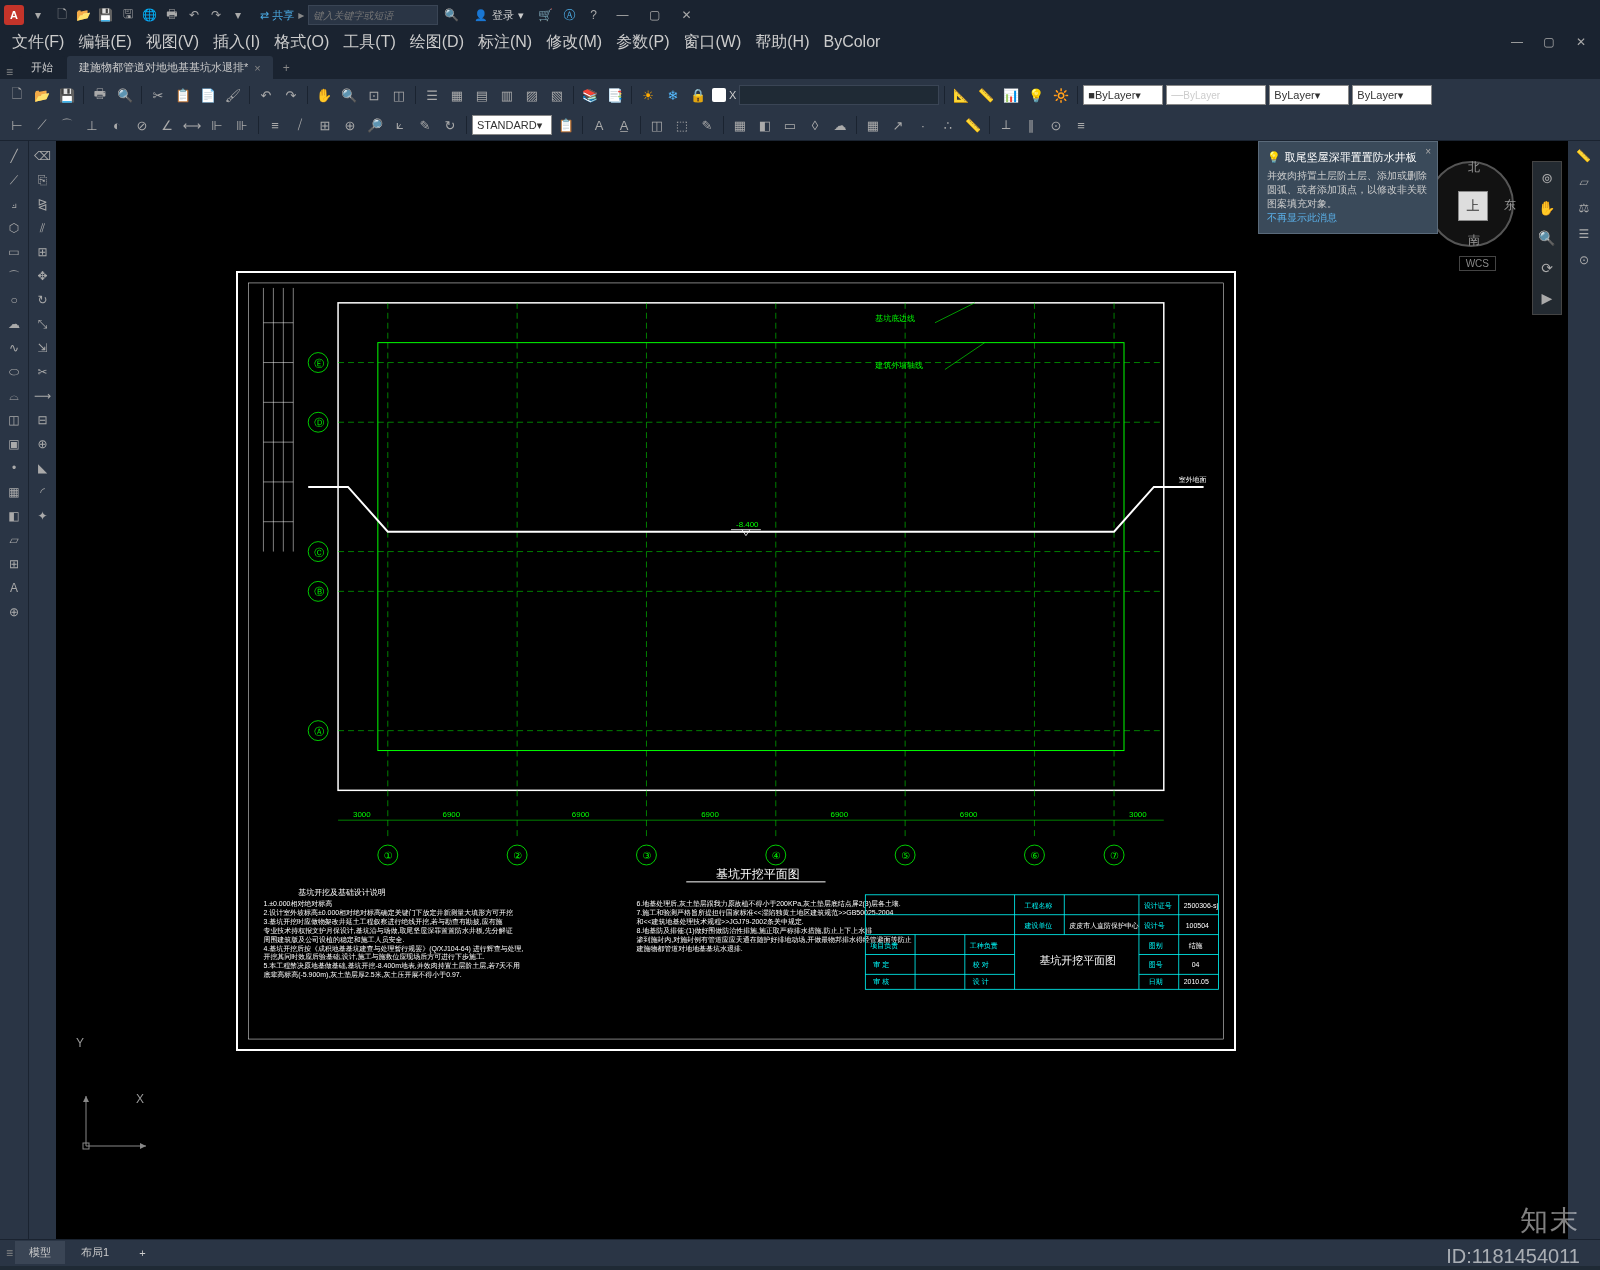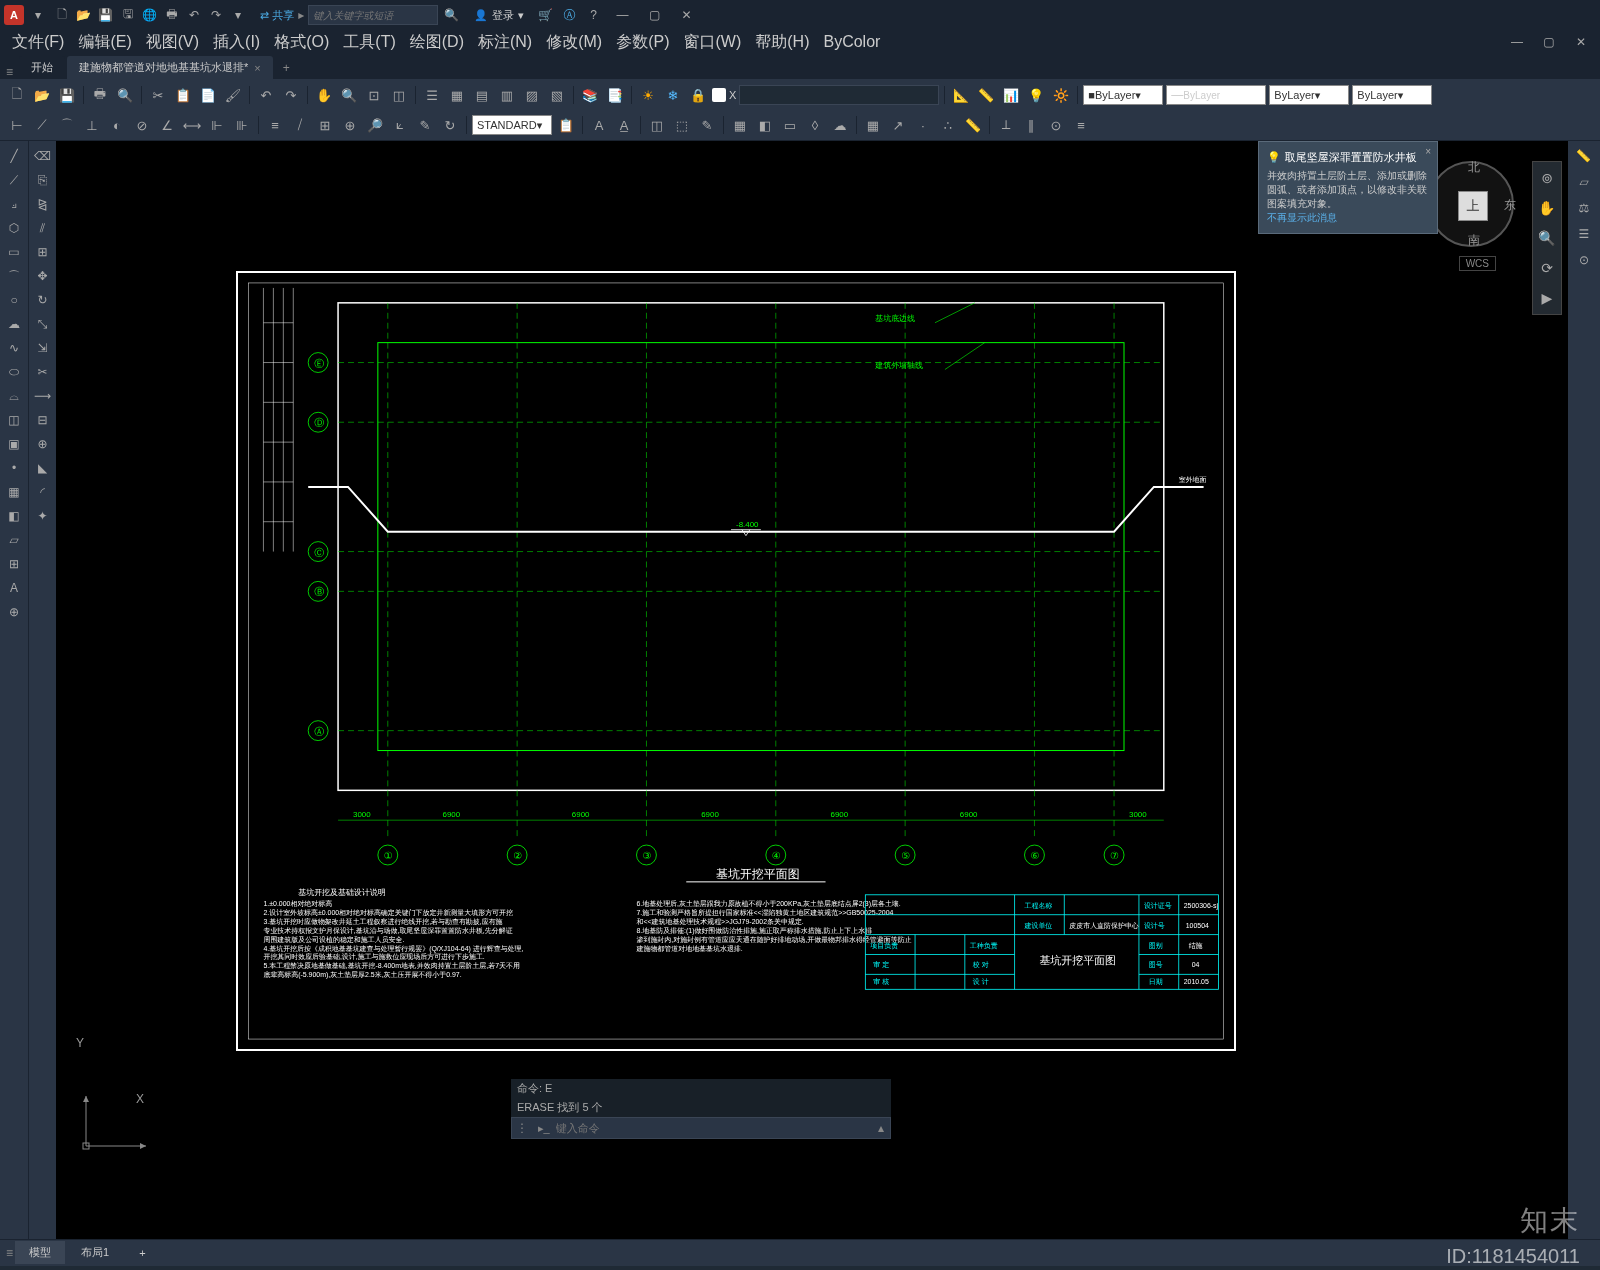--- a/index.html
+++ b/index.html
@@ -463,30 +463,20 @@
           <line x1="10" y1="60" x2="10" y2="10" stroke="#888" stroke-width="1"></line>
           <line x1="10" y1="60" x2="70" y2="60" stroke="#888" stroke-width="1"></line>
           <polygon points="10,10 7,16 13,16" fill="#888"></polygon>
           <polygon points="70,60 64,57 64,63" fill="#888"></polygon>
           <rect x="7" y="57" width="6" height="6" fill="none" stroke="#888"></rect>
         </svg>
       <span class="ucs-y">Y</span>
       <span class="ucs-x">X</span>
     </div>
 
-    <div class="cmdline-area">
-      <div class="cmd-hist">命令: E</div>
-      <div class="cmd-hist">ERASE 找到 5 个</div>
-      <div class="cmd-input">
-        <span style="color:#888;padding:0 4px">⋮</span>
-        <span class="cmd-prefix">▸_</span>
-        <input class="cmd-text" placeholder="键入命令" style="">
-        <span style="color:#888;padding:0 6px">▴</span>
-      </div>
-    </div>
   </div>
 
   <div class="toolbar-right">
     <span class="tlbtn">📏</span>
     <span class="tlbtn">▱</span>
     <span class="tlbtn">⚖</span>
     <span class="tlbtn">☰</span>
     <span class="tlbtn">⊙</span>
   </div>
 </div>

